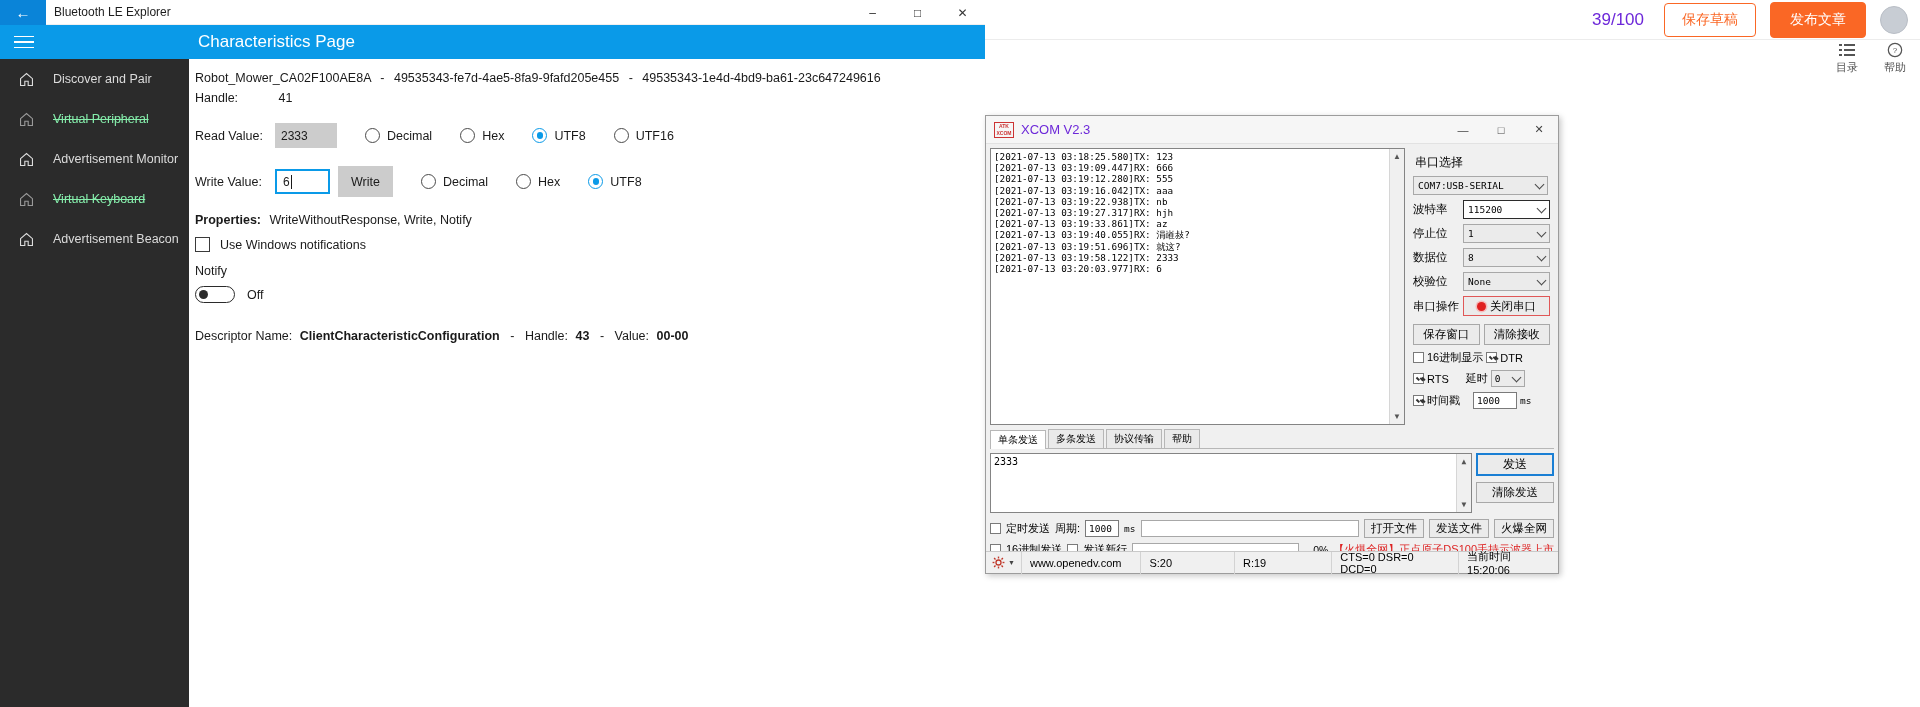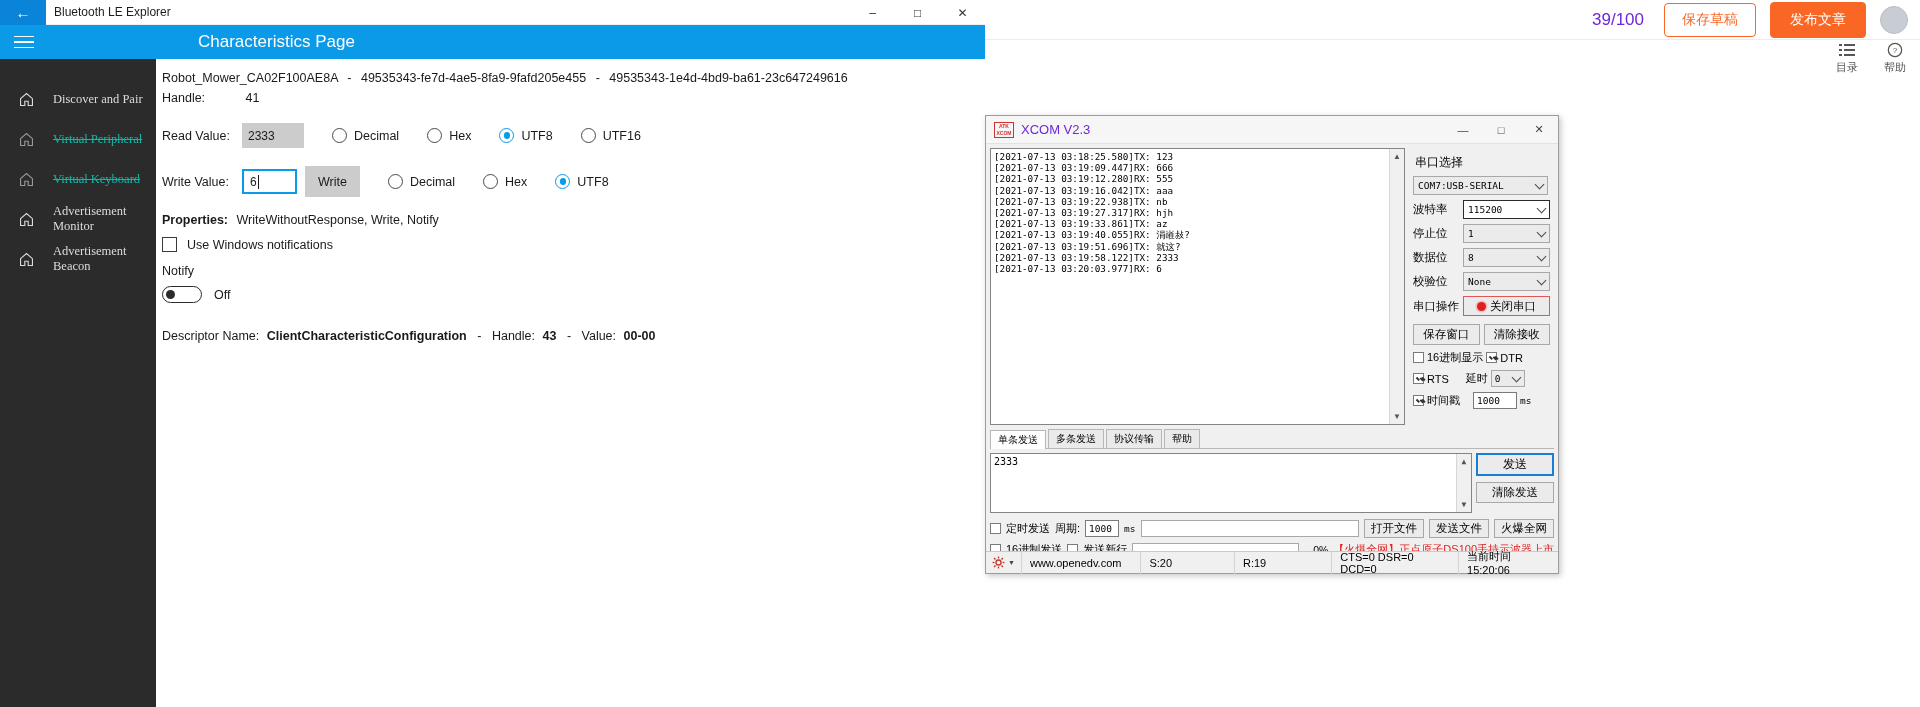--- a/index.html
+++ b/index.html
@@ -27,24 +27,24 @@
   #ble-titlebar { height:25px; background:#ffffff; display:flex; align-items:center; position:relative; border-bottom:1px solid #f0f0f0; }
   #ble-back { width:46px; height:25px; background:#0a84d8; color:#fff; display:flex; align-items:center; justify-content:center; font-size:15px; }
   #ble-title { font-size:12px; color:#1d1d1d; padding-left:8px; }
   .win-ctrl { width:45px; height:25px; display:flex; align-items:center; justify-content:center; font-size:12px; color:#333; }
   #ble-wctrls { position:absolute; right:0; top:0; display:flex; }
   #ble-header { height:34px; background:#0a9ae8; display:flex; align-items:center; }
   #ble-hamburger { width:48px; height:34px; display:flex; flex-direction:column; justify-content:center; align-items:center; gap:4px; }
   #ble-hamburger i { display:block; width:20px; height:1.5px; background:#fff; }
   #ble-pagetitle { color:#fff; font-size:17px; margin-left:150px; }
   #ble-body { display:flex; height:648px; }
-  #ble-nav { width:156px; background:#2b2b2b; padding-top:20px;font-family:Liberation Serif, serif; }
+  #ble-nav { width:189px; background:#2b2b2b; padding-top:0; }
   .nav-item { height:40px; display:flex; align-items:center; color:#dcdcdc; font-size:12.5px; padding-left:18px; gap:18px; }
   .nav-item svg { flex:0 0 auto; }
-  .nav-item.disabled { color:#14b8a6; }
+  .nav-item.disabled { color:#86efac; }
   #ble-content { flex:1; background:#fff; padding:12px 0 0 6px; font-size:12.5px; color:#1a1a1a; }
   .char-head { padding-left:0px; }
   .char-head .line1 { margin-bottom:6px; }
   .hr-label { display:inline-block; width:80px; }
   .row { display:flex; align-items:center; margin-top:18px; }
   .rowlabel { width:80px; font-size:12.5px; }
   .txtbox-read { width:62px; height:25px; background:#cccccc; border:none; font-size:12px; color:#1a1a1a; padding:0 6px; display:flex; align-items:center; }
   .txtbox-write { width:55px; height:25px; background:#fff; border:2px solid #0a9ae8; font-size:12px; color:#1a1a1a; padding:0 6px; display:flex; align-items:center; }
   .caret { display:inline-block; width:1px; height:14px; background:#1a1a1a; margin-left:1px; }
   .btn-write { height:31px; background:#cccccc; border:none; font-size:12.5px; padding:0 13px; display:flex; align-items:center; justify-content:center; margin-left:8px; }
@@ -183,31 +183,31 @@
             <path d="M3 9 L10 3 L17 9 L17 17 L12 17 L12 12 L8 12 L8 17 L3 17 Z" fill="none" stroke="#dcdcdc" stroke-width="1.3"></path>
           </svg>
         <span>Discover and Pair</span>
       </div>
       <div class="nav-item disabled">
         <svg width="17" height="17" viewBox="0 0 20 20">
             <path d="M3 9 L10 3 L17 9 L17 17 L12 17 L12 12 L8 12 L8 17 L3 17 Z" fill="none" stroke="#9a9a9a" stroke-width="1.3"></path>
           </svg>
         <span style="text-decoration:line-through">Virtual Peripheral</span>
       </div>
+      <div class="nav-item">
+        <svg width="17" height="17" viewBox="0 0 20 20">
+            <path d="M3 9 L10 3 L17 9 L17 17 L12 17 L12 12 L8 12 L8 17 L3 17 Z" fill="none" stroke="#dcdcdc" stroke-width="1.3"></path>
+          </svg>
+        <span>Advertisement Monitor</span>
+      </div>
       <div class="nav-item disabled">
         <svg width="17" height="17" viewBox="0 0 20 20">
             <path d="M3 9 L10 3 L17 9 L17 17 L12 17 L12 12 L8 12 L8 17 L3 17 Z" fill="none" stroke="#9a9a9a" stroke-width="1.3"></path>
           </svg>
         <span style="text-decoration:line-through">Virtual Keyboard</span>
-      </div>
-      <div class="nav-item">
-        <svg width="17" height="17" viewBox="0 0 20 20">
-            <path d="M3 9 L10 3 L17 9 L17 17 L12 17 L12 12 L8 12 L8 17 L3 17 Z" fill="none" stroke="#dcdcdc" stroke-width="1.3"></path>
-          </svg>
-        <span>Advertisement Monitor</span>
       </div>
       <div class="nav-item">
         <svg width="17" height="17" viewBox="0 0 20 20">
             <path d="M3 9 L10 3 L17 9 L17 17 L12 17 L12 12 L8 12 L8 17 L3 17 Z" fill="none" stroke="#dcdcdc" stroke-width="1.3"></path>
           </svg>
         <span>Advertisement Beacon</span>
       </div>
     </div>
 
     <div id="ble-content">

